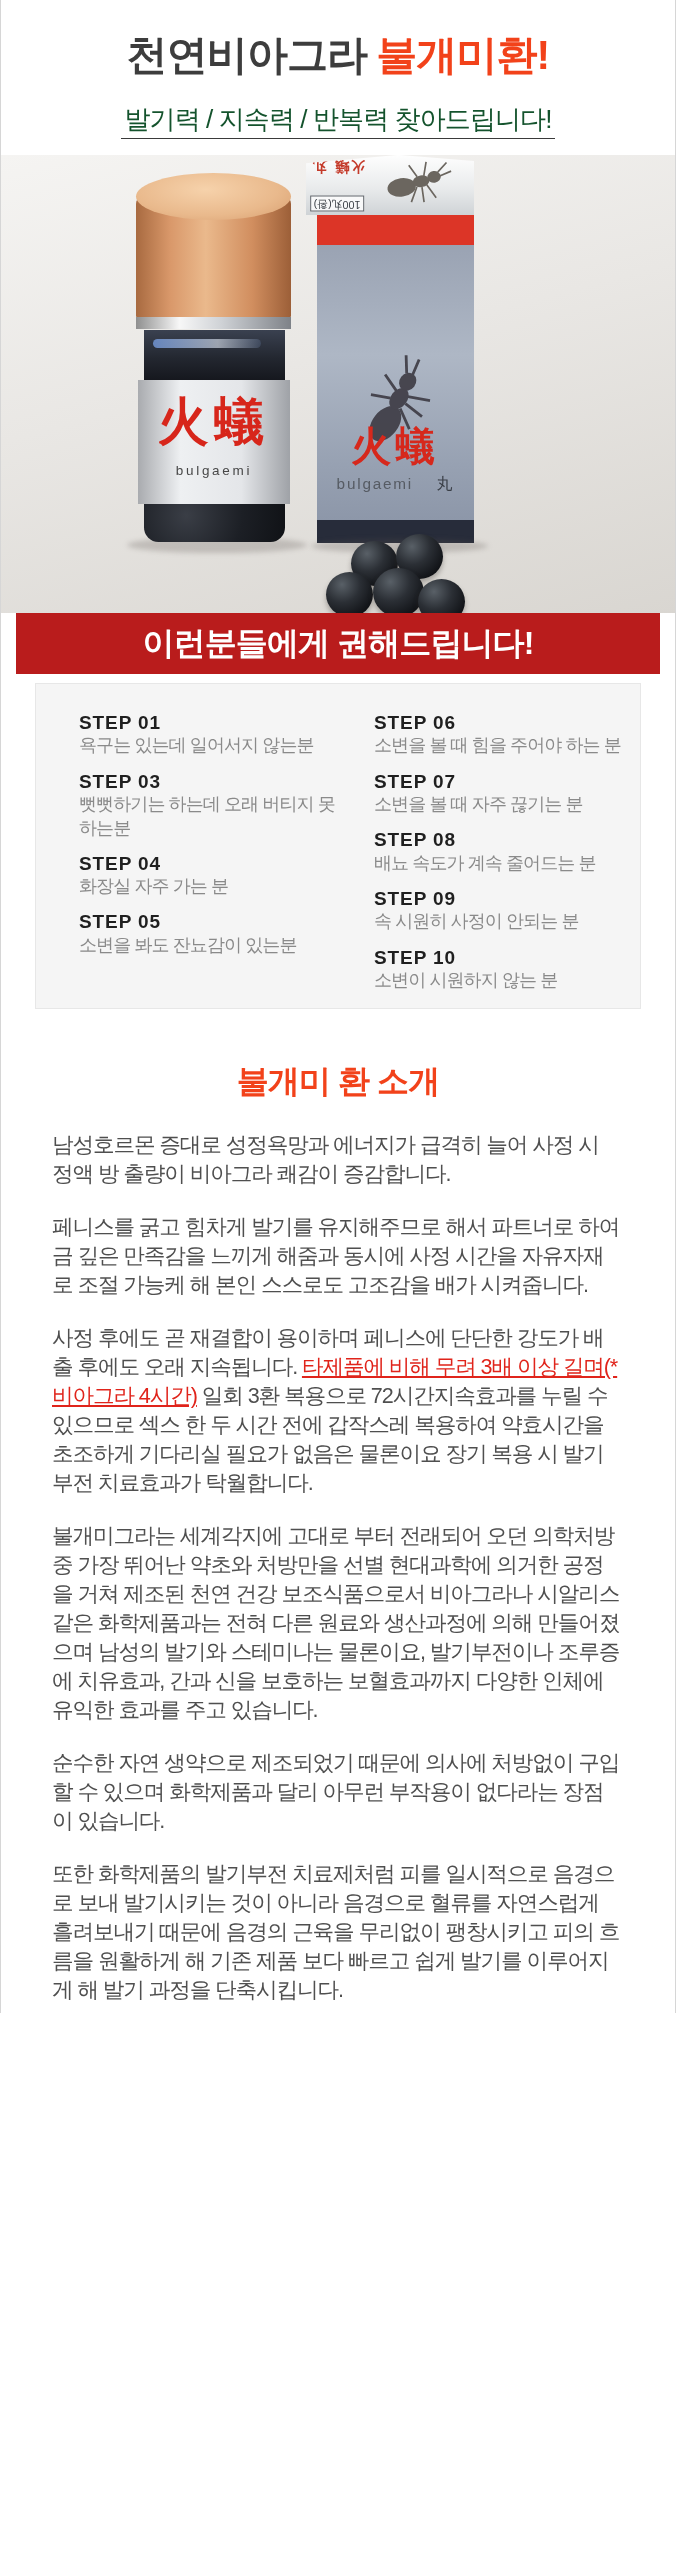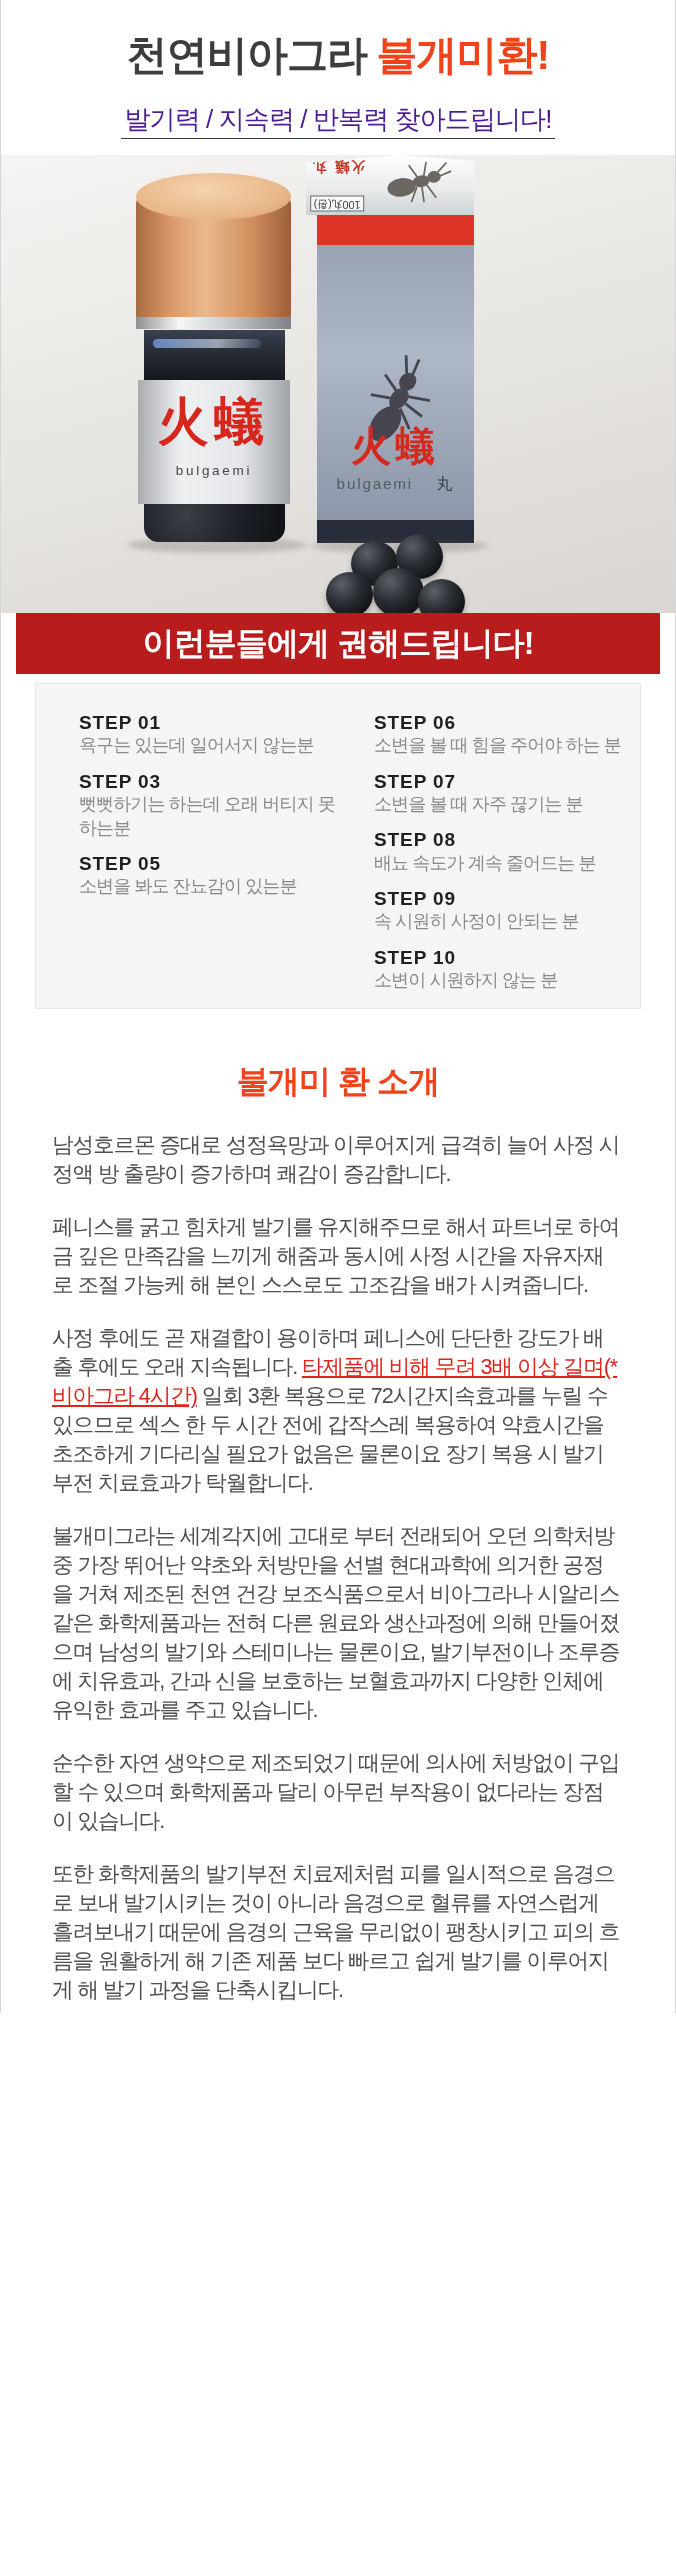--- a/index.html
+++ b/index.html
@@ -4,21 +4,21 @@
 <style>
   * { margin:0; padding:0; box-sizing:border-box; }
   html,body { background:#fff; }
   body { font-family:"Liberation Sans","DejaVu Sans",sans-serif; display:flex; justify-content:center; }
   .page { width:676px; height:2013px; background:#fff; border-left:0.9px solid #d6d6d6; border-right:0.9px solid #d6d6d6; overflow:hidden; position:relative; }
 
   
   .header { padding-top:31px; text-align:center; }
   .main-title { font-size:41px; font-weight:800; color:#3d3d3d; letter-spacing:-0.9px; line-height:49px; }
   .main-title .accent { color:#f2421a; margin-left:9px; }
-  .subtitle { display:inline-block; margin-top:7.2px; font-size:26px; color:#4c1d95; line-height:32px; border-bottom:1.8px solid #3a3a3a; padding:0 3.6px 2.7px; letter-spacing:-0.9px; }
+  .subtitle { display:inline-block; margin-top:7.2px; font-size:26px; color:#14532d; line-height:32px; border-bottom:1.8px solid #3a3a3a; padding:0 3.6px 2.7px; letter-spacing:-0.9px; }
 
   
   .photo { position:relative; margin-top:16px; height:458px; background:linear-gradient(165deg,#f5f4f2 0%,#e9e7e4 45%,#d9d6d1 100%); overflow:hidden; }
   .bottle-cap { position:absolute; left:135px; top:40px; width:155px; height:126px; border-radius:9px 9px 5.4px 5.4px;
     background:linear-gradient(90deg,#a86a40 0%,#d9986a 22%,#eab98c 45%,#d18e5f 75%,#9c5f38 100%); }
   .bottle-cap::before { content:""; position:absolute; left:0; right:0; top:-21.6px; height:47px; border-radius:50%;
     background:radial-gradient(ellipse at 45% 35%,#f6d2ab 0%,#e9b98c 60%,#d79d6e 100%); }
   .bottle-ring { position:absolute; left:135px; top:162px; width:155px; height:12.6px;
     background:linear-gradient(90deg,#8f8f8f,#f7f7f7 28%,#cfd2d6 55%,#7e8288 100%); }
   .bottle-neck { position:absolute; left:143px; top:175px; width:141px; height:51px;
@@ -150,20 +150,24 @@
     <div class="steps-col-left">
       <div class="step-item">
         <div class="step-no">STEP 01</div>
         <div class="step-desc">욕구는 있는데 일어서지 않는분</div>
       </div>
       <div class="step-item">
         <div class="step-no">STEP 03</div>
         <div class="step-desc">뻣뻣하기는 하는데 오래 버티지 못하는분</div>
       </div>
       <div class="step-item">
+        <div class="step-no">STEP 04</div>
+        <div class="step-desc">화장실 자주 가는 분</div>
+      </div>
+      <div class="step-item">
         <div class="step-no">STEP 05</div>
         <div class="step-desc">소변을 봐도 잔뇨감이 있는분</div>
       </div>
     </div>
     <div class="steps-col-right">
       <div class="step-item">
         <div class="step-no">STEP 06</div>
         <div class="step-desc">소변을 볼 때 힘을 주어야 하는 분</div>
       </div>
       <div class="step-item">
@@ -180,21 +184,21 @@
       </div>
       <div class="step-item">
         <div class="step-no">STEP 10</div>
         <div class="step-desc">소변이 시원하지 않는 분</div>
       </div>
     </div>
   </div>
 
   <div class="section-title">불개미 환 소개</div>
   <div class="intro-body">
-    <p>남성호르몬 증대로 성정욕망과 이루어지게 급격히 늘어 사정 시 정액 방 출량이 증가하며 쾌감이 증감합니다.</p>
+    <p>남성호르몬 증대로 성정욕망과 에너지가 급격히 늘어 사정 시 정액 방 출량이 비아그라 쾌감이 증감합니다.</p>
     <p>페니스를 굵고 힘차게 발기를 유지해주므로 해서 파트너로 하여금 깊은 만족감을 느끼게 해줌과 동시에 사정 시간을 자유자재로 조절 가능케 해 본인 스스로도 고조감을 배가 시켜줍니다.</p>
     <p><span>사정 후에도 곧 재결합이 용이하며 페니스에 단단한 강도가 배출 후에도 오래 지속됩니다. </span><span class="red-underline">타제품에 비해 무려 3배 이상 길며(*비아그라 4시간)</span><span> 일회 3환 복용으로 72시간지속효과를 누릴 수 있으므로 섹스 한 두 시간 전에 갑작스레 복용하여 약효시간을 초조하게 기다리실 필요가 없음은 물론이요 장기 복용 시 발기부전 치료효과가 탁월합니다.</span></p>
     <p>불개미그라는 세계각지에 고대로 부터 전래되어 오던 의학처방 중 가장 뛰어난 약초와 처방만을 선별 현대과학에 의거한 공정을 거쳐 제조된 천연 건강 보조식품으로서 비아그라나 시알리스 같은 화학제품과는 전혀 다른 원료와 생산과정에 의해 만들어졌으며 남성의 발기와 스테미나는 물론이요, 발기부전이나 조루증에 치유효과, 간과 신을 보호하는 보혈효과까지 다양한 인체에 유익한 효과를 주고 있습니다.</p>
     <p>순수한 자연 생약으로 제조되었기 때문에 의사에 처방없이 구입할 수 있으며 화학제품과 달리 아무런 부작용이 없다라는 장점이 있습니다.</p>
     <p>또한 화학제품의 발기부전 치료제처럼 피를 일시적으로 음경으로 보내 발기시키는 것이 아니라 음경으로 혈류를 자연스럽게 흘려보내기 때문에 음경의 근육을 무리없이 팽창시키고 피의 흐름을 원활하게 해 기존 제품 보다 빠르고 쉽게 발기를 이루어지게 해 발기 과정을 단축시킵니다.</p>
   </div>
 
   <div class="section-title ing-title">주성분</div>
 
   <div class="ing-row1">

